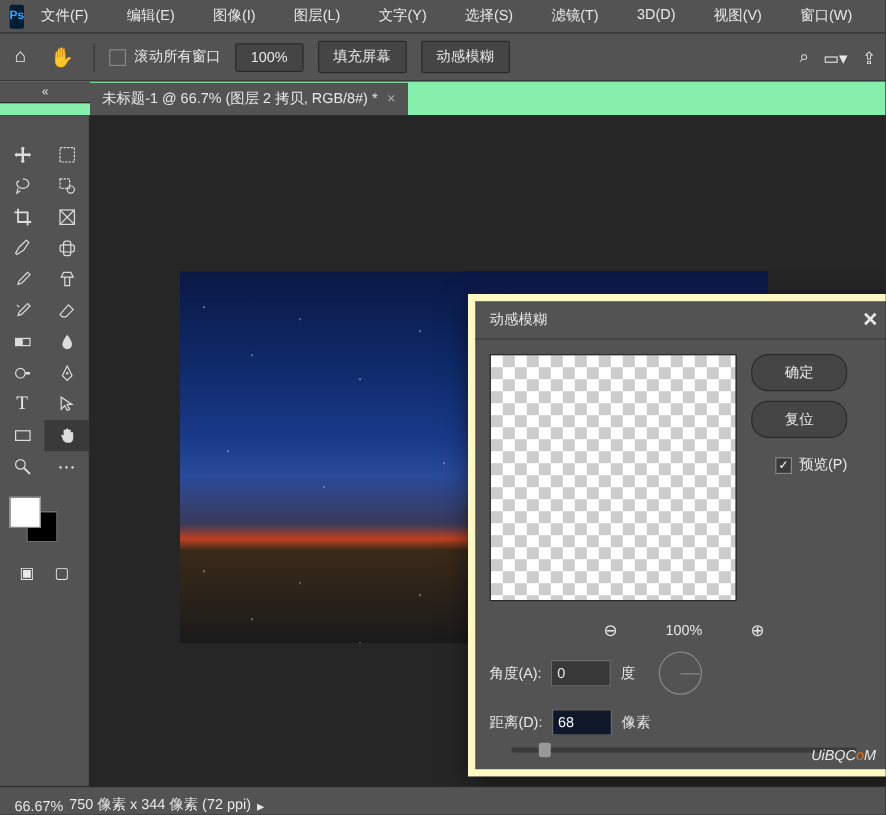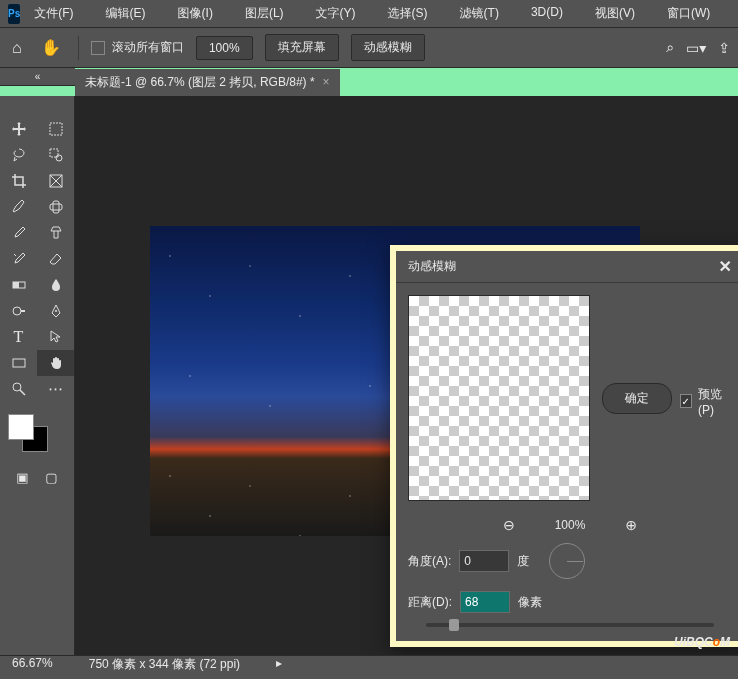--- a/index.html
+++ b/index.html
@@ -35,36 +35,36 @@
 .canvas-area{flex:1;background:#262626;position:relative;overflow:hidden}
 .canvas-img{position:absolute;left:75px;top:130px;width:490px;height:310px;background:linear-gradient(to bottom,#0a1845 0%,#0f2a6a 25%,#1a3a8a 45%,#2a4a9a 55%,#3a3a5a 68%,#c04020 72%,#3a2a1a 75%,#1a1a1a 100%)}
 .stars{position:absolute;inset:0;background-image:radial-gradient(1px 1px at 20px 30px,#fff,transparent),radial-gradient(1px 1px at 60px 70px,#fff,transparent),radial-gradient(1px 1px at 100px 40px,#ddd,transparent),radial-gradient(1px 1px at 150px 90px,#fff,transparent),radial-gradient(1px 1px at 200px 50px,#fff,transparent),radial-gradient(1px 1px at 250px 120px,#eee,transparent),radial-gradient(1px 1px at 300px 30px,#fff,transparent),radial-gradient(1px 1px at 350px 80px,#fff,transparent),radial-gradient(1px 1px at 400px 60px,#ddd,transparent),radial-gradient(1px 1px at 450px 100px,#fff,transparent),radial-gradient(1px 1px at 40px 150px,#fff,transparent),radial-gradient(1px 1px at 120px 180px,#eee,transparent),radial-gradient(1px 1px at 220px 160px,#fff,transparent),radial-gradient(1px 1px at 320px 190px,#fff,transparent),radial-gradient(1px 1px at 420px 170px,#ddd,transparent);background-size:490px 220px;opacity:0.8}
 .watermark{position:absolute;bottom:10px;left:15px;color:#fff;font-size:20px;font-weight:bold;font-family:Arial,sans-serif;letter-spacing:1px}
 .dialog{position:absolute;left:390px;top:245px;width:360px;background:#535353;border:6px solid #fef9c3;box-shadow:0 4px 20px rgba(0,0,0,0.5)}
 .dialog-title{height:32px;display:flex;align-items:center;padding:0 12px;border-bottom:1px solid #3a3a3a}
 .dialog-title span:first-child{flex:1}
 .dialog-close{cursor:pointer;font-size:16px;font-weight:bold}
 .dialog-body{padding:12px;display:flex;gap:12px}
 .preview-box{width:206px;height:206px;background:repeating-conic-gradient(#ccc 0 25%,#fff 0 50%) 0 0/20px 20px;border:1px solid #2a2a2a}
-.dialog-side{display:flex;flex-direction:row;gap:8px;align-items:center}
+.dialog-side{display:flex;flex-direction:column;gap:8px;align-items:flex-end}
 .dlg-btn{width:80px;padding:6px 0;background:#454545;border:1px solid #2a2a2a;border-radius:14px;cursor:pointer;text-align:center}
 .preview-check{display:flex;align-items:center;gap:6px;margin-top:6px}
 .preview-check .cb{width:14px;height:14px;background:#3a3a3a;border:1px solid #888;display:flex;align-items:center;justify-content:center;font-size:10px;color:#fff}
 .zoom-row{display:flex;align-items:center;justify-content:center;gap:40px;padding:4px 12px}
 .zoom-btn{cursor:pointer;font-size:14px}
 .param-row{display:flex;align-items:center;justify-content:flex-start;gap:8px;padding:6px 12px}
 .param-input{width:50px;background:#383838;border:1px solid #6a6a6a;padding:3px 4px;color:#e8e8e8;text-align:left}
-.param-input.sel{background:#0f766e;color:#fff}
+.param-input.sel{background:#0f172a;color:#fff}
 .angle-dial{width:36px;height:36px;border:1px solid #888;border-radius:50%;position:relative;margin-left:12px}
 .angle-dial::after{content:"";position:absolute;left:50%;top:50%;width:16px;height:1px;background:#888;transform-origin:left}
 .slider-row{padding:4px 30px 14px}
 .slider-track{height:4px;background:#3a3a3a;border-radius:2px;position:relative}
 .slider-thumb{position:absolute;top:-4px;left:8%;width:10px;height:12px;background:#999;border-radius:2px;cursor:pointer}
-.statusbar{height:24px;background:#535353;display:flex;align-items:flex-start;padding:0 12px;gap:36px;border-top:1px solid #2a2a2a;position:absolute;bottom:0;left:0;right:0}
-.watermark2{position:absolute;right:8px;bottom:28px;font-size:20px;font-weight:bold;font-style:italic;color:#3a7aff;font-family:Arial}
+.statusbar{height:24px;background:#535353;display:flex;align-items:flex-end;padding:0 12px;gap:5px;border-top:1px solid #2a2a2a;position:absolute;bottom:0;left:0;right:0}
+.watermark2{position:absolute;right:8px;bottom:40px;font-size:20px;font-weight:normal;font-style:italic;color:#3a7aff;font-family:Arial}
 .watermark2 .o{color:#ff6a00}
 svg{display:block}
 </style>
 </head>
 <body>
 
 <div class="titlebar">
   <div class="ps-logo">Ps</div>
   <div class="menubar">
     <div class="menu-item">文件(F)</div>
@@ -247,20 +247,21 @@
 
 <div class="dialog">
   <div class="dialog-title">
     <span>动感模糊</span>
     <span class="dialog-close">✕</span>
   </div>
   <div class="dialog-body">
     <div class="preview-box"></div>
     <div class="dialog-side">
       <div class="dlg-btn">确定</div>
+      <div class="dlg-btn">复位</div>
       <label class="preview-check">
         <span class="cb">✓</span>
         <span>预览(P)</span>
       </label>
     </div>
   </div>
   <div class="zoom-row">
     <span class="zoom-btn">⊖</span>
     <span>100%</span>
     <span class="zoom-btn">⊕</span>

